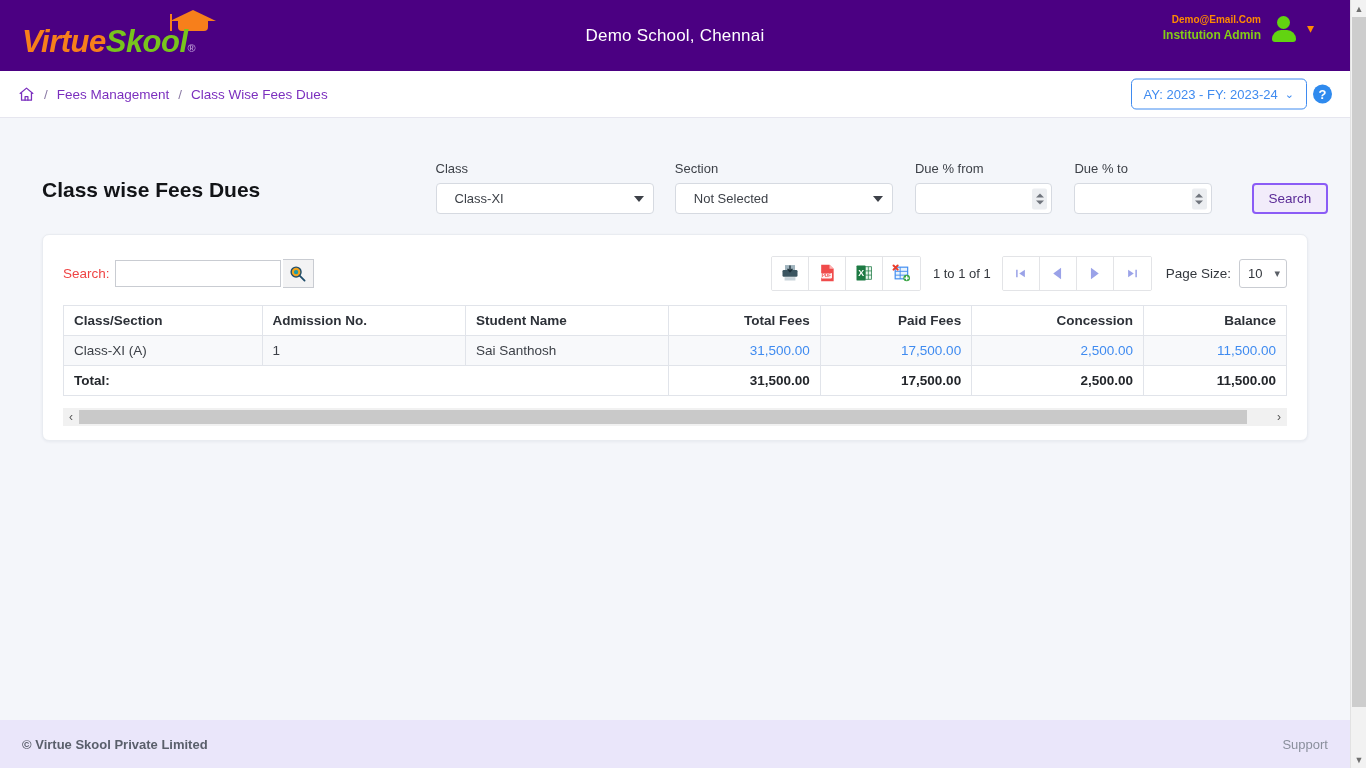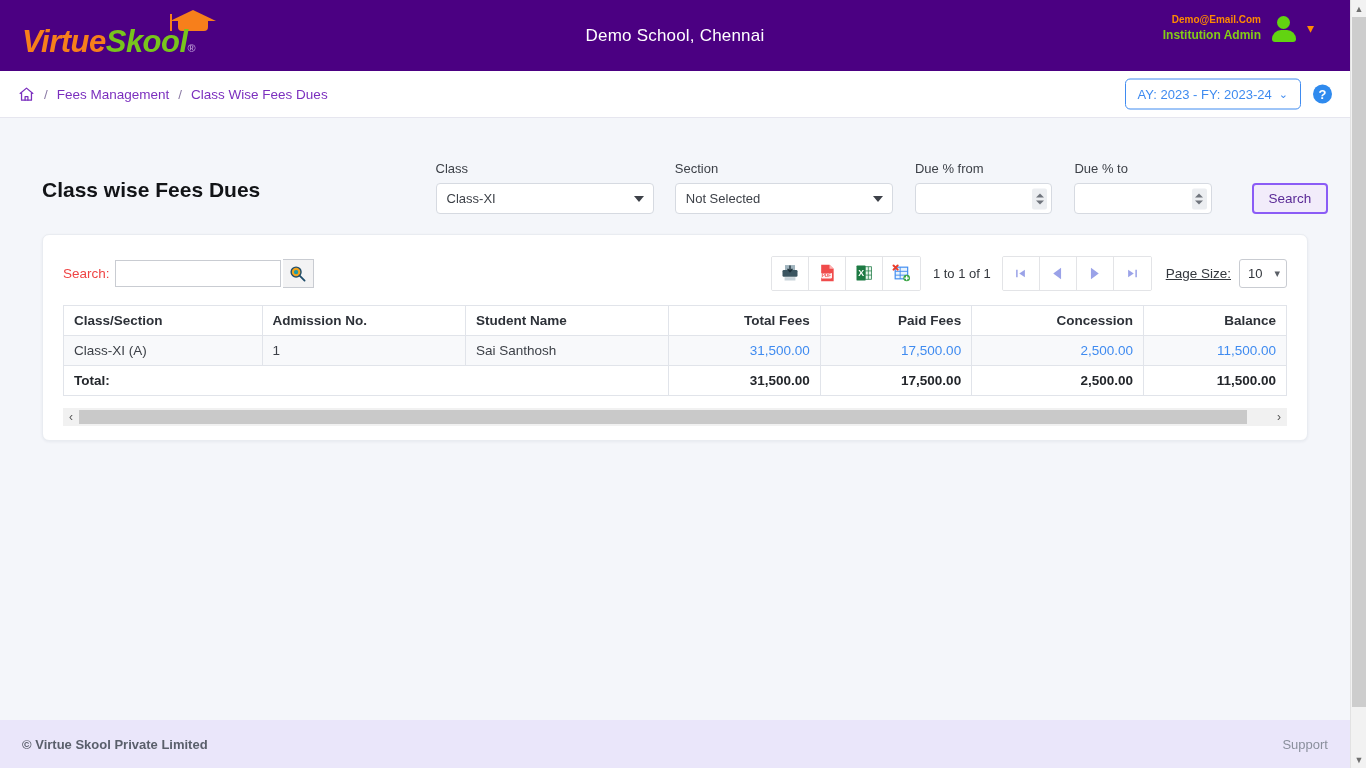--- a/index.html
+++ b/index.html
@@ -157,21 +157,21 @@
     text-decoration: none;
   }
   .crumb-current { color: #7b2fbe; }
 
   .crumb-right {
     position: absolute;
     right: 18px; top: 50%;
     transform: translateY(-50%);
     display: flex;
     align-items: center;
-    gap: 12px;
+    gap: 6px;
   }
   .ay-btn {
     border: 1px solid #3f8bf0;
     border-radius: 5px;
     color: #3f8bf0;
     background: #ffffff;
     font-size: 13px;
     padding: 7px 12px;
     display: flex;
     align-items: center;
@@ -222,21 +222,21 @@
   }
   .select-box {
     height: 31px;
     border: 1px solid #d6dae1;
     border-radius: 4px;
     background: #ffffff;
     font-size: 13px;
     color: #3d4148;
     display: flex;
     align-items: center;
-    padding: 0 10px;
+    padding: 0 18px;
     position: relative;
     cursor: pointer;
   }
   .select-arrow {
     position: absolute;
     right: 9px; top: 50%;
     transform: translateY(-50%);
     width: 0; height: 0;
     border-left: 5px solid transparent;
     border-right: 5px solid transparent;
@@ -390,21 +390,20 @@
     align-items: center;
     justify-content: center;
     cursor: pointer;
     color: #9aa2e8;
   }
   .pager-btn:last-child { border-right: 0; }
   .pagesize-label {
     font-size: 13.5px;
     color: #33373d;
     margin-right: 8px;
-    text-decoration: underline;
   }
   .pagesize-select {
     width: 48px; height: 29px;
     border: 1px solid #c9ccd2;
     border-radius: 3px;
     background: #ffffff;
     font-size: 13px;
     color: #33373d;
     position: relative;
     display: flex;

